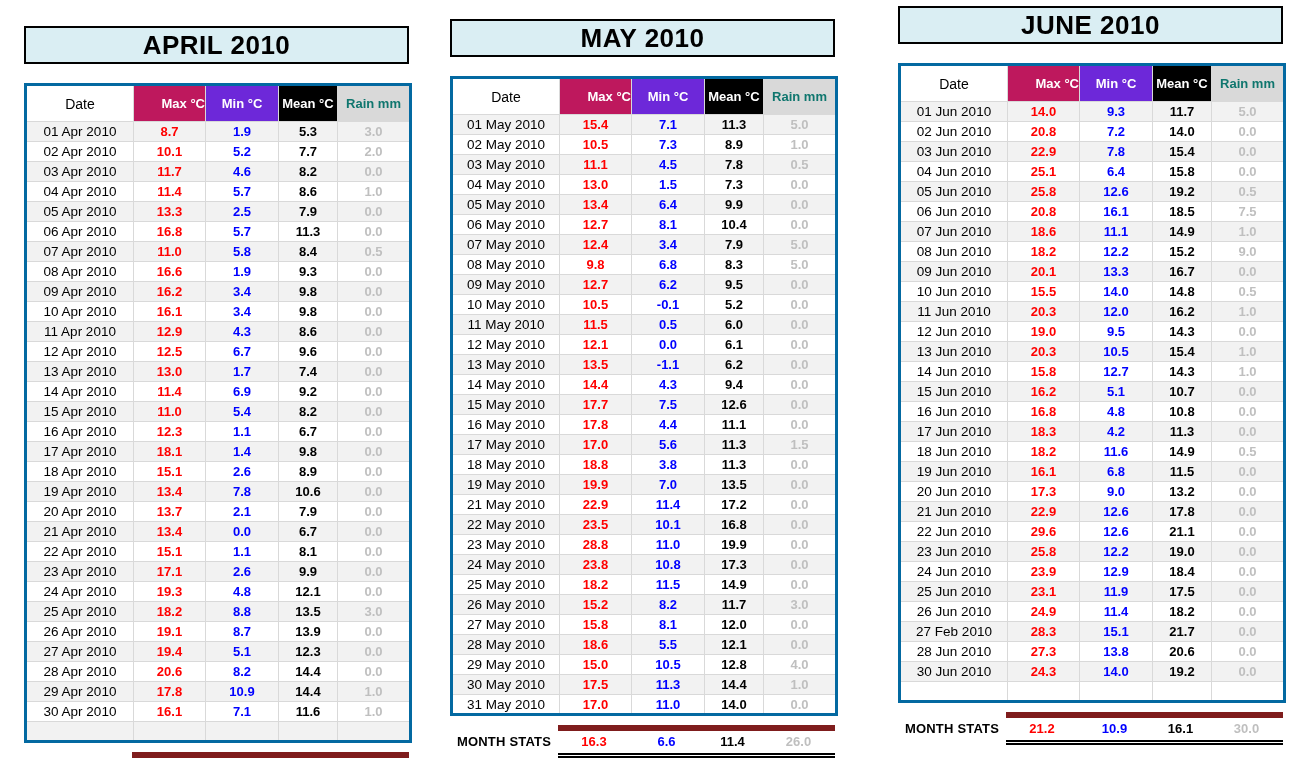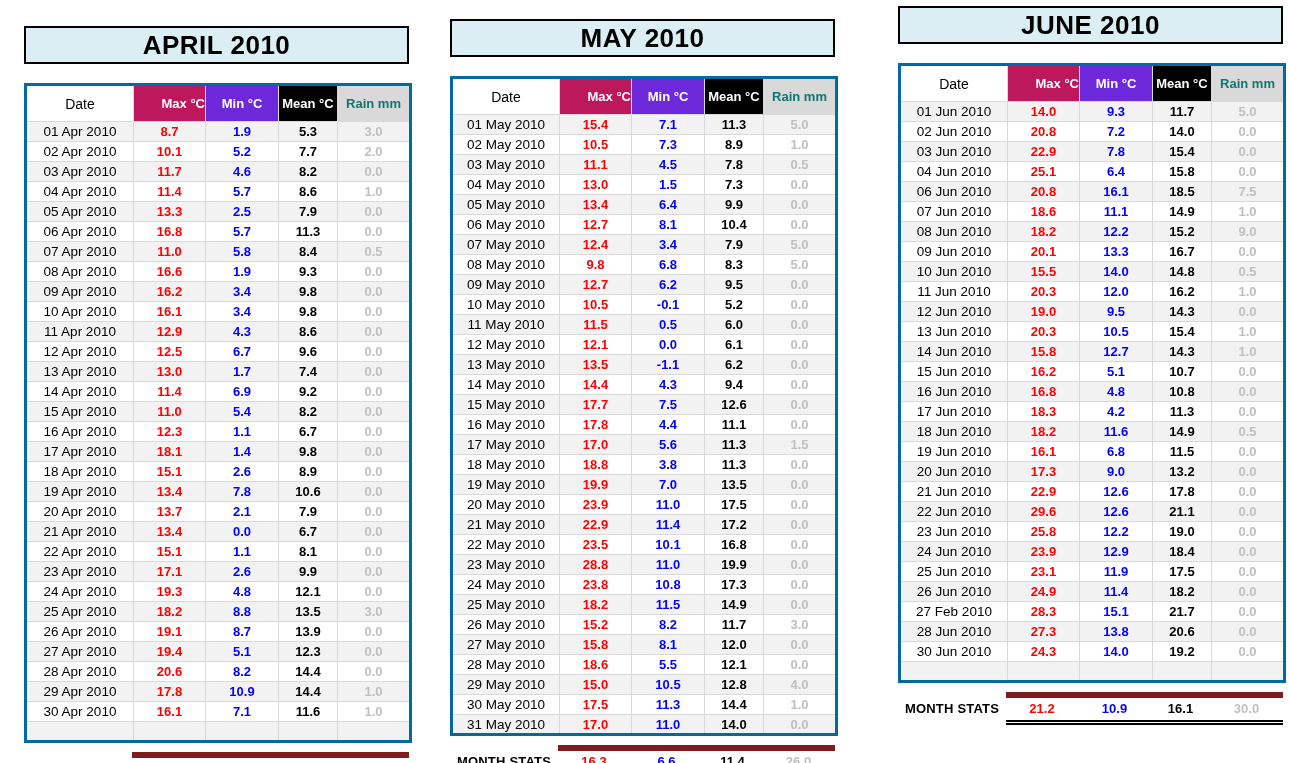--- a/index.html
+++ b/index.html
@@ -479,27 +479,20 @@
           <td class="c-rain">0.0</td>
         </tr>
         <tr>
           <td class="c-date">19 May 2010</td>
           <td class="c-max">19.9</td>
           <td class="c-min">7.0</td>
           <td class="c-mean">13.5</td>
           <td class="c-rain">0.0</td>
         </tr>
         <tr>
-          <td class="c-date">20 May 2010</td>
-          <td class="c-max">23.9</td>
-          <td class="c-min">11.0</td>
-          <td class="c-mean">17.5</td>
-          <td class="c-rain">0.0</td>
-        </tr>
-        <tr>
           <td class="c-date">21 May 2010</td>
           <td class="c-max">22.9</td>
           <td class="c-min">11.4</td>
           <td class="c-mean">17.2</td>
           <td class="c-rain">0.0</td>
         </tr>
         <tr>
           <td class="c-date">22 May 2010</td>
           <td class="c-max">23.5</td>
           <td class="c-min">10.1</td>
@@ -626,20 +619,27 @@
           <td class="c-rain">0.0</td>
         </tr>
         <tr>
           <td class="c-date">04 Jun 2010</td>
           <td class="c-max">25.1</td>
           <td class="c-min">6.4</td>
           <td class="c-mean">15.8</td>
           <td class="c-rain">0.0</td>
         </tr>
         <tr>
+          <td class="c-date">05 Jun 2010</td>
+          <td class="c-max">25.8</td>
+          <td class="c-min">12.6</td>
+          <td class="c-mean">19.2</td>
+          <td class="c-rain">0.5</td>
+        </tr>
+        <tr>
           <td class="c-date">06 Jun 2010</td>
           <td class="c-max">20.8</td>
           <td class="c-min">16.1</td>
           <td class="c-mean">18.5</td>
           <td class="c-rain">7.5</td>
         </tr>
         <tr>
           <td class="c-date">07 Jun 2010</td>
           <td class="c-max">18.6</td>
           <td class="c-min">11.1</td>

